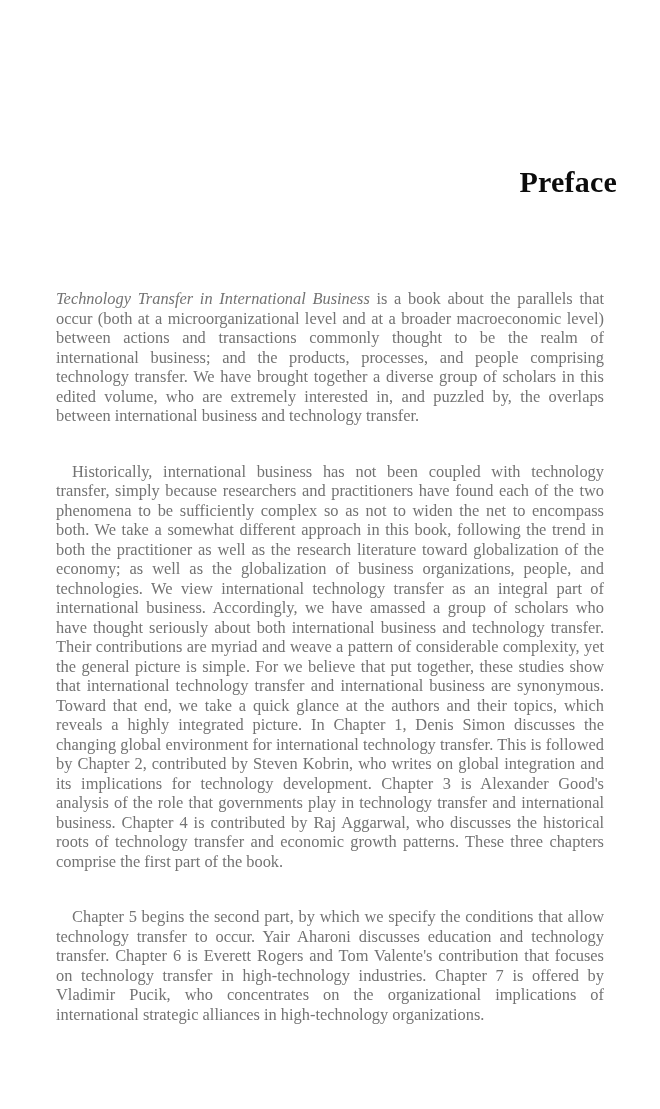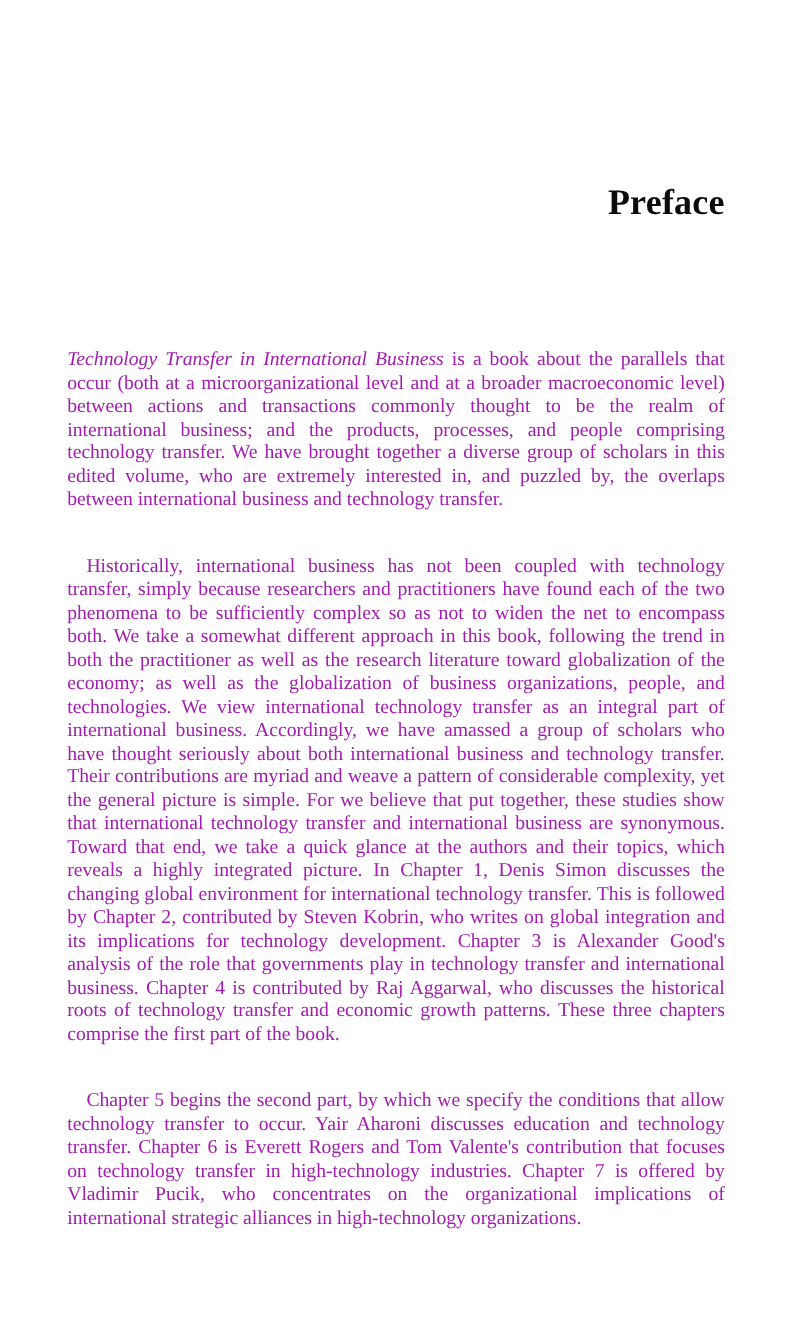--- a/index.html
+++ b/index.html
@@ -21,21 +21,21 @@
     overflow: hidden;
   }
   
   #content {
     position: absolute;
     left: 56px;
     top: 0;
     width: 548px;
   }
   .page-title {
-    margin: 0;
+    margin: 13px;
     padding: 0;
     text-align: right;
     font-weight: bold;
     font-size: 30px;
     line-height: 34px;
     letter-spacing: 0.2px;
     position: absolute;
     top: 152px;
     left: 0;
     width: 548px;
@@ -47,21 +47,21 @@
     left: 0;
     width: 548px;
   }
   p.para {
     margin: 0;
     padding: 0;
     font-size: 16.4px;
     line-height: 19.5px;
     text-align: justify;
     text-justify: inter-word;
-    color: #a21caf;
+    color: #737373;
     hyphens: manual;
     -webkit-hyphens: manual;
   }
   p.para.indent {
     text-indent: 16px;
     margin-top: 36px;
   }
   .book-title {
     font-style: italic;
   }

